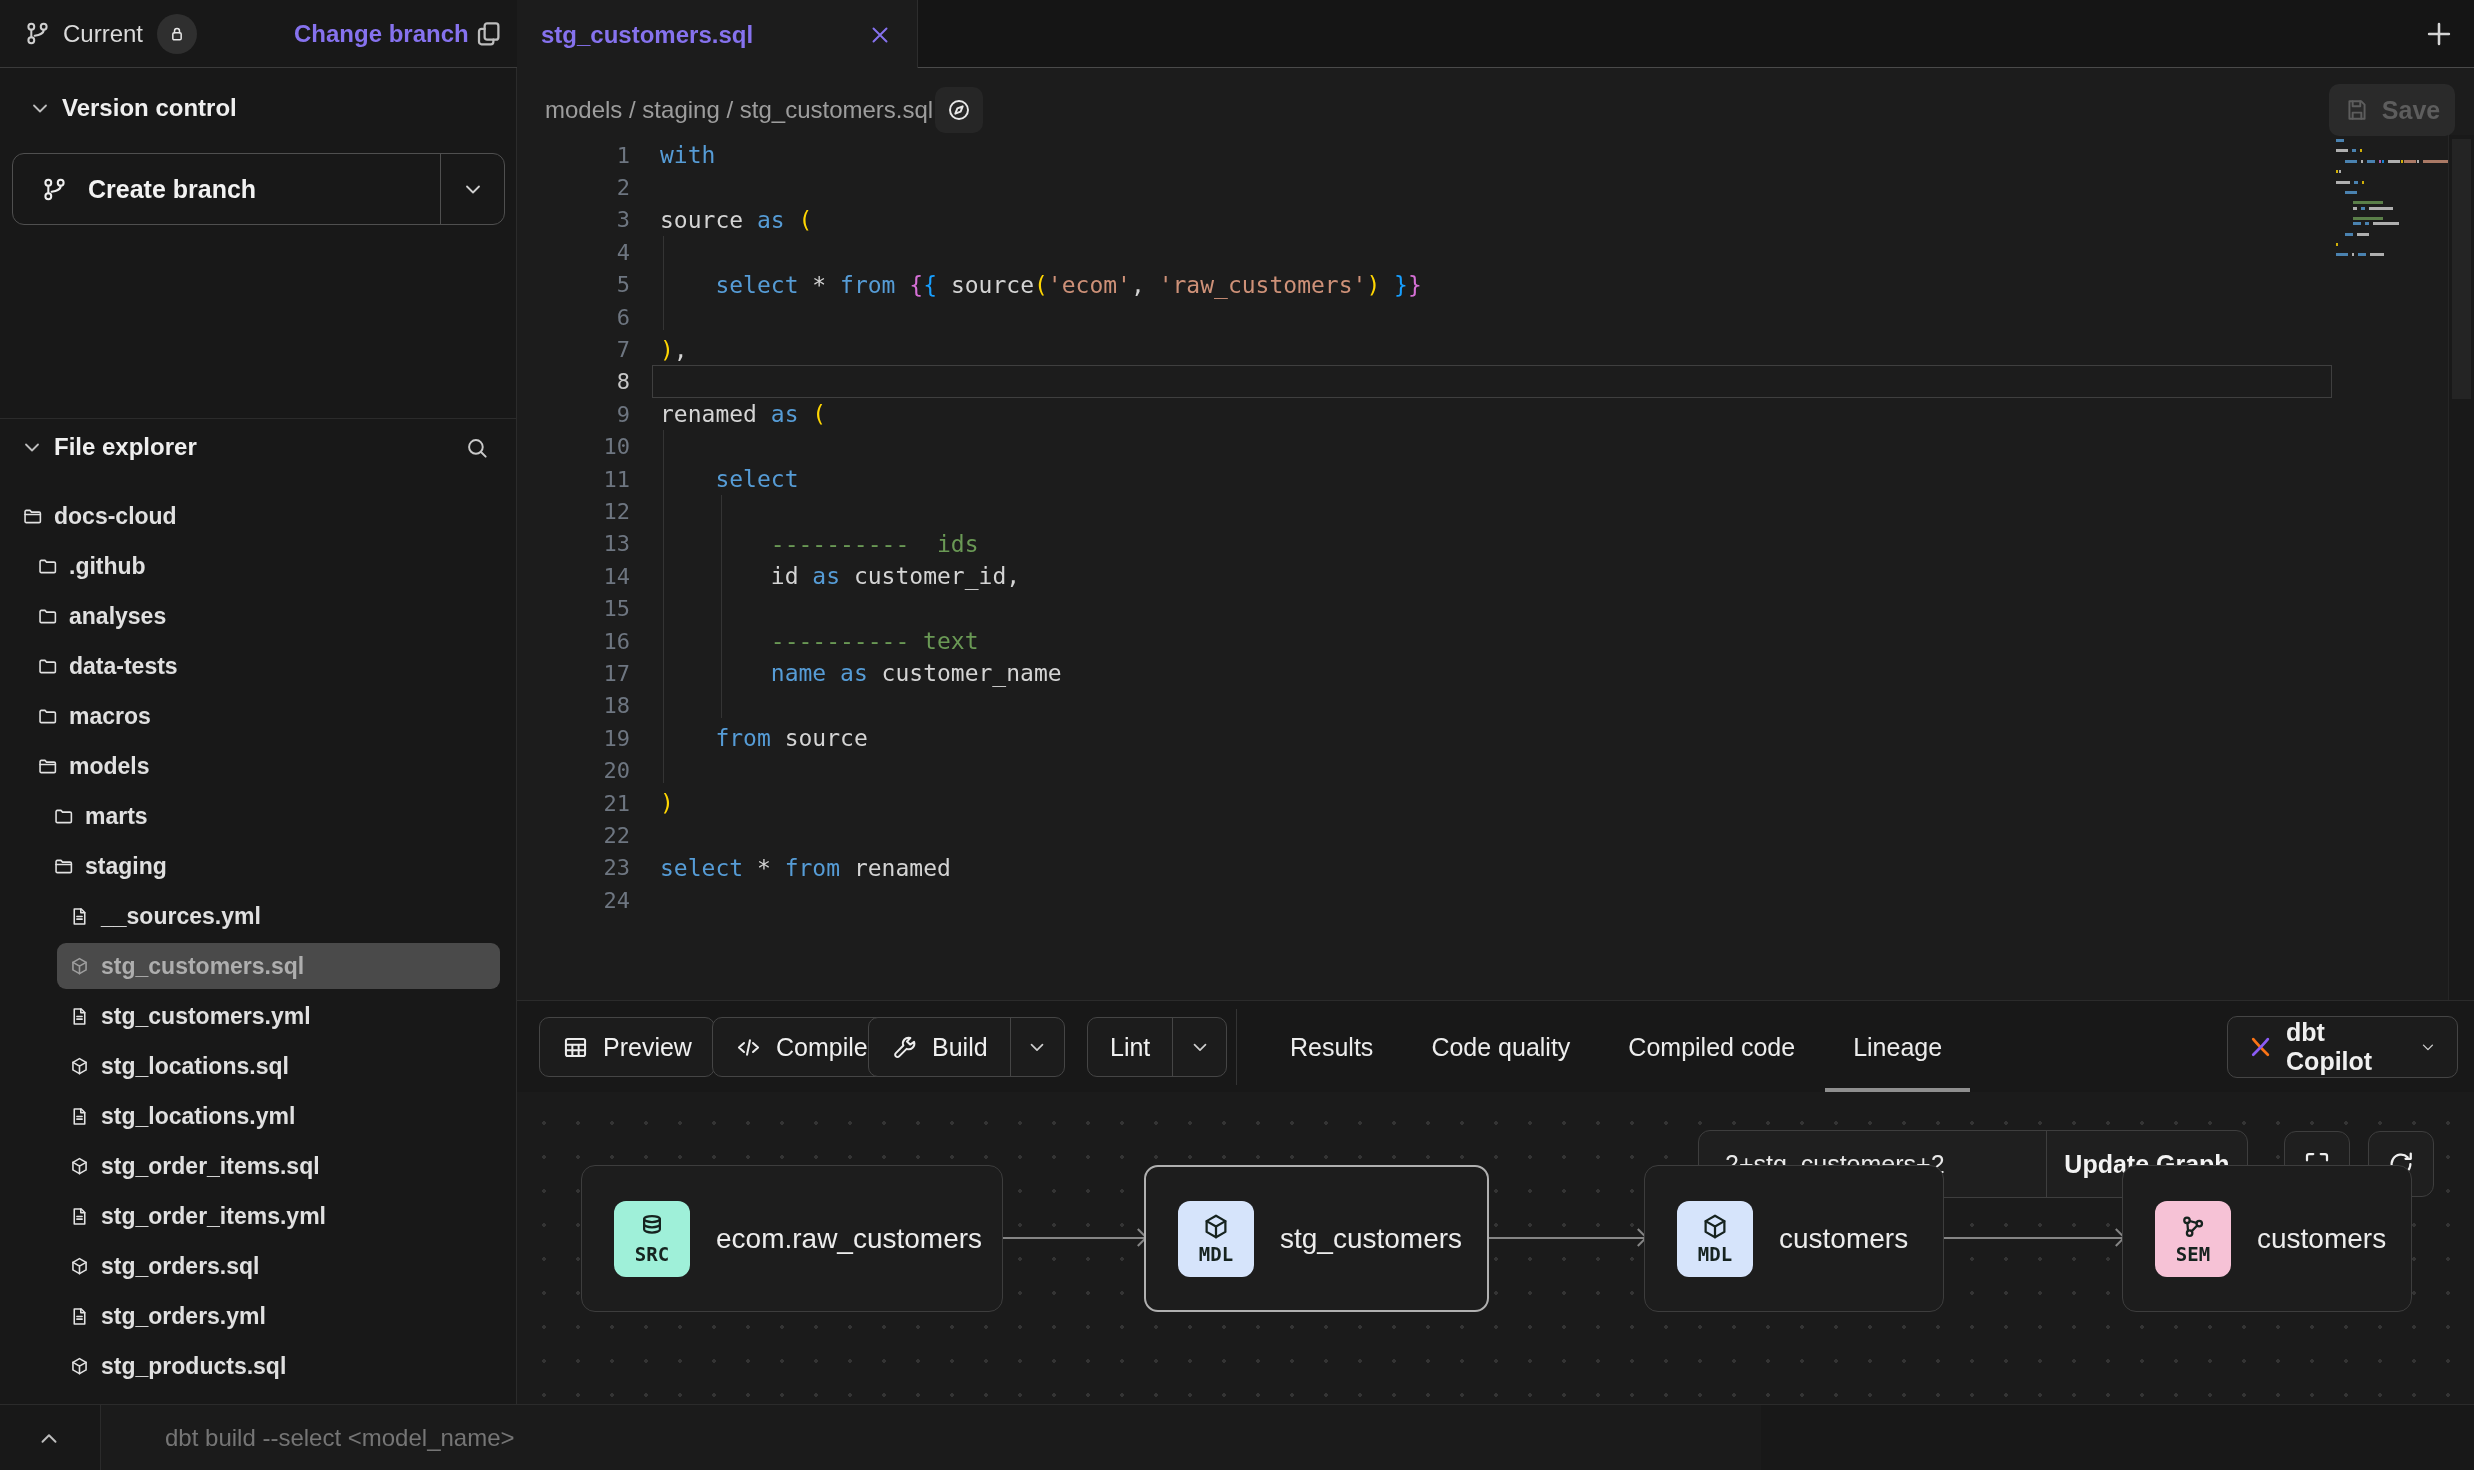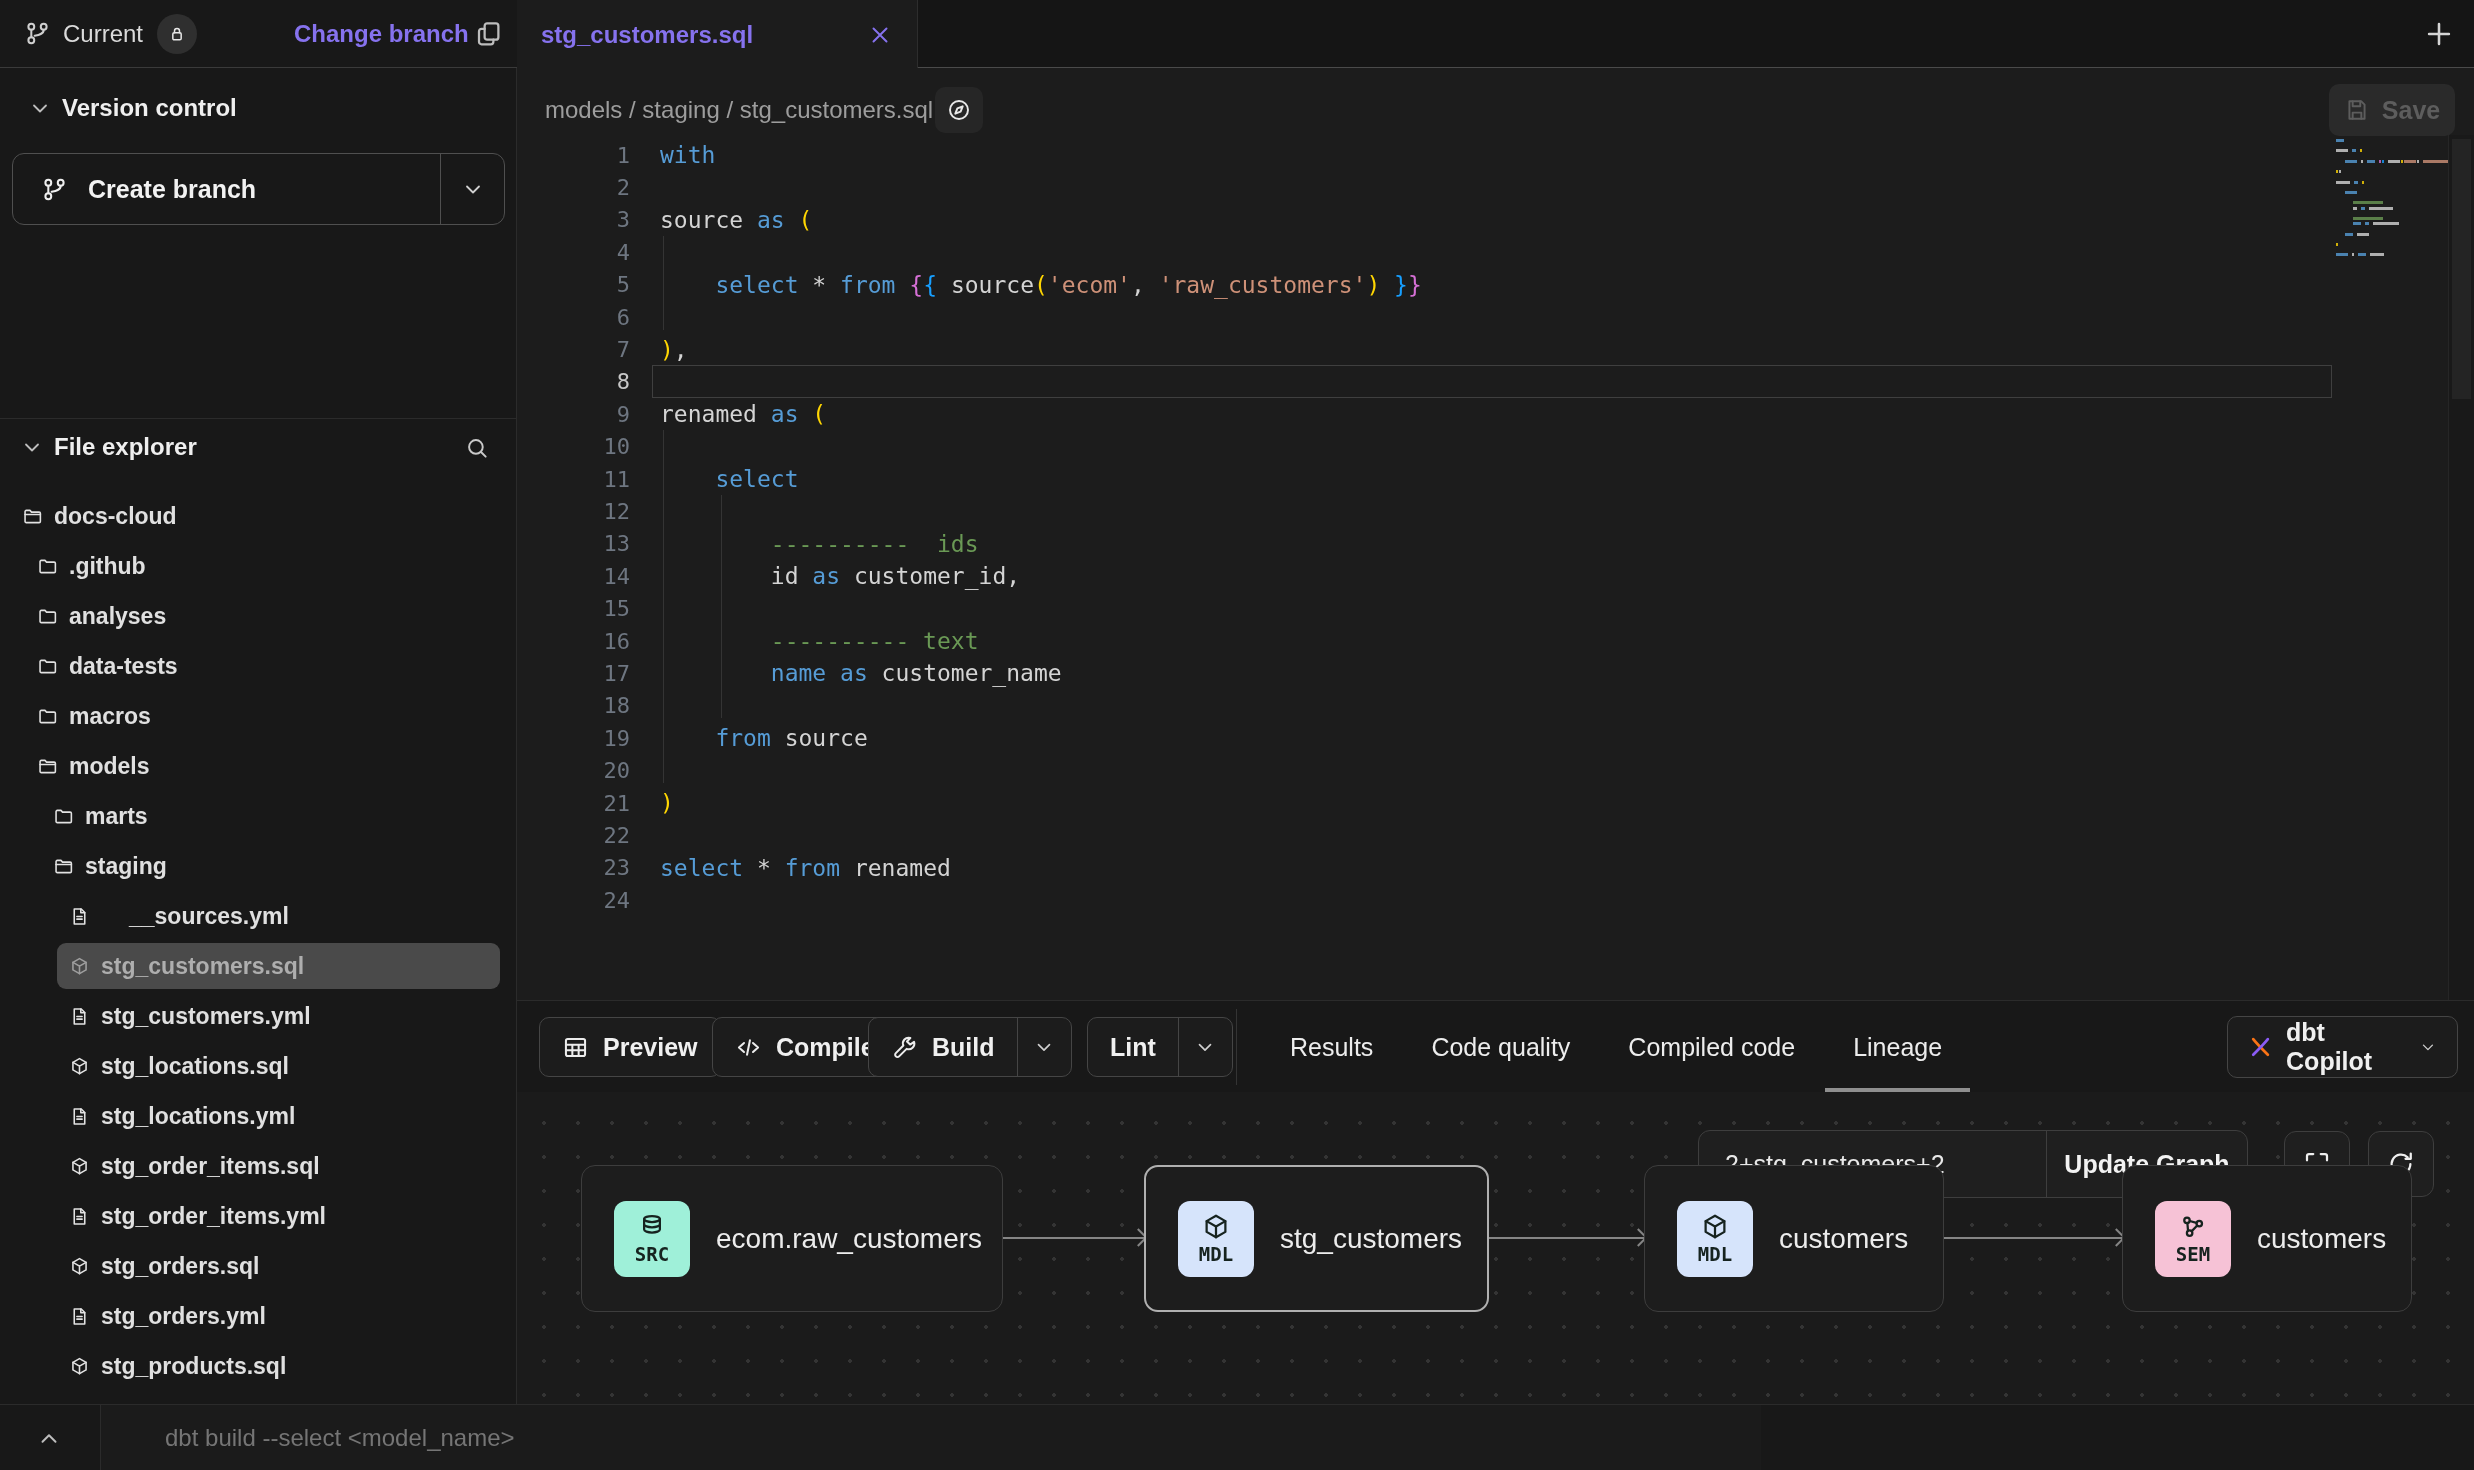--- a/index.html
+++ b/index.html
@@ -90,21 +90,21 @@
   #vscroll { position:absolute; left:1932px; top:0; width:25px; height:865px; background:#191919; }
   #vscroll-thumb { position:absolute; left:3px; top:4px; width:19px; height:260px; background:#242424; }
 
   
   #toolbar { position:absolute; left:517px; top:1000px; width:1957px; height:92px; background:#181818;
     border-top:1px solid #2b2b2b; }
   .tb-btn { position:absolute; top:16px; height:60px; border:1.5px solid #454545; border-radius:10px;
     display:flex; align-items:stretch; background:#1c1c1c; }
   .tb-main { display:flex; align-items:center; padding:0 22px; gap:14px; cursor:pointer; }
   .tb-main .icon { width:27px; height:27px; color:#ececec; }
-  .tb-label { font-size:25px; font-weight:700; color:#f0f0f0; white-space:nowrap; }
+  .tb-label { font-size:25px; font-weight:400; color:#f0f0f0; white-space:nowrap; }
   .tb-caret { width:54px; border-left:1px solid #454545; display:flex; align-items:center;
     justify-content:center; cursor:pointer; }
   .tb-caret .icon { width:22px; height:22px; color:#cfcfcf; }
   #btn-preview { left:22px; } #btn-compile { left:195px; } #btn-build { left:351px; } #btn-lint { left:570px; }
   #tb-divider { position:absolute; left:719px; top:8px; width:1px; height:76px; background:#343434; }
   #panel-tabs { position:absolute; left:773px; top:0; height:92px; display:flex; gap:58px; }
   .panel-tab { height:92px; display:flex; align-items:center; font-size:25px; color:#ededed;
     cursor:pointer; position:relative; white-space:nowrap; }
   .panel-tab.active::after { content:""; position:absolute; left:-28px; right:-28px; bottom:0;
     height:5px; background:#8f8f8f; }
@@ -331,21 +331,21 @@
             <svg viewBox="0 0 24 24" fill="none" stroke="currentColor" stroke-width="1.8" stroke-linecap="round" stroke-linejoin="round">
               <path d="M3.5 8V6.4c0-.8.6-1.4 1.4-1.4h4.2l1.8 2h8.7c.8 0 1.4.6 1.4 1.4v9.2c0 .8-.6 1.4-1.4 1.4H4.9c-.8 0-1.4-.6-1.4-1.4z"></path>
               <path d="M3.5 9.8H21"></path>
             </svg>
           </span>
           <span class="t-label">staging</span>
         </div>
       </div>
 
       <div class="tree-row">
-        <div class="tree-inner" style="margin-left: 57px; gap: 28px;">
+        <div class="tree-inner" style="margin-left: 57px;">
           <span class="t-icon icon">
             <svg viewBox="0 0 24 24" fill="none" stroke="currentColor" stroke-width="1.8" stroke-linecap="round" stroke-linejoin="round">
               <path d="M6 3.5h8l4 4v13H6z"></path>
               <path d="M13.5 3.5v4.2H18"></path>
               <path d="M9 12h6M9 15h6"></path>
             </svg>
           </span>
           <span class="t-label">__sources.yml</span>
         </div>
       </div>

